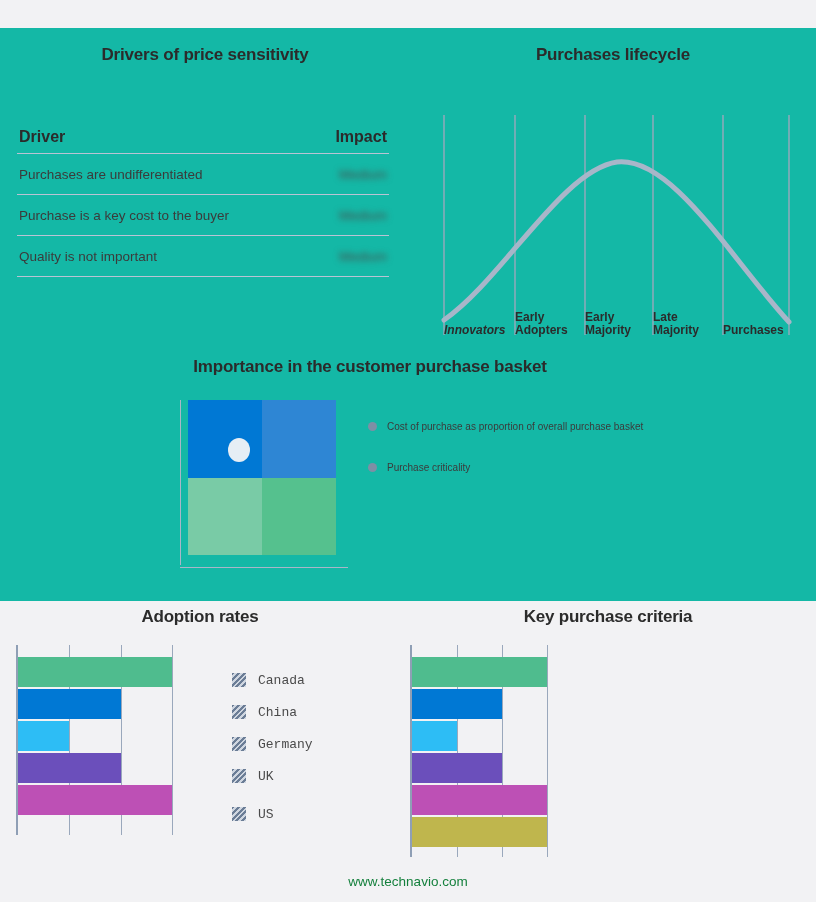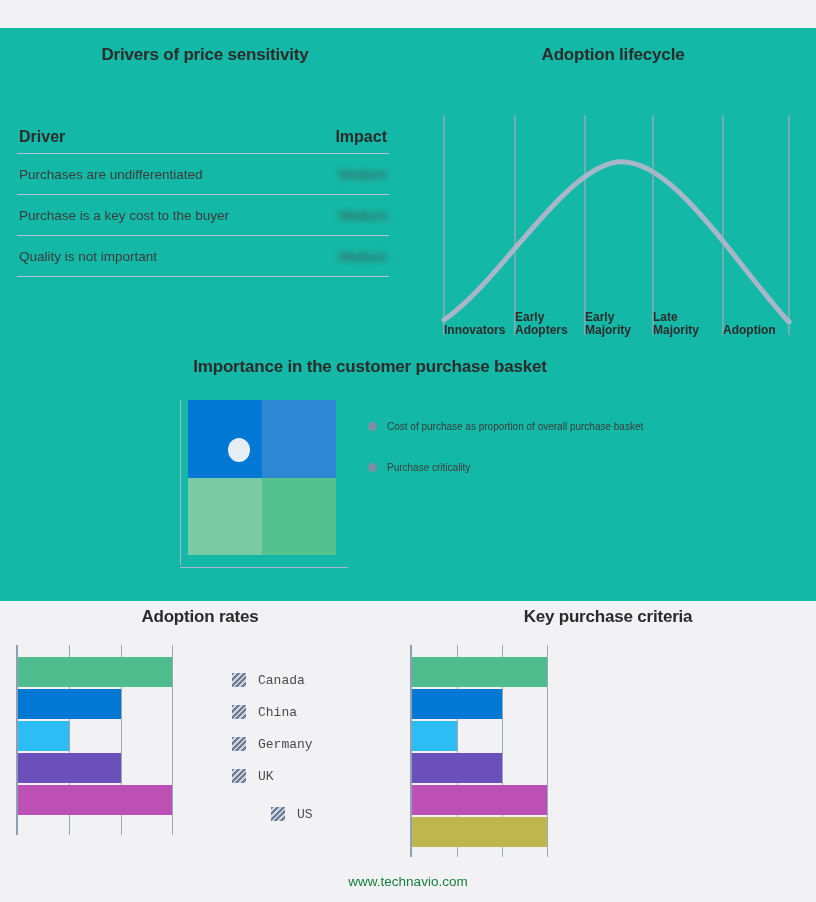--- a/index.html
+++ b/index.html
@@ -293,50 +293,50 @@
       </div>
 
       <div id="dt-highlight">
         <span class="dt-driver">Price Sensitivity</span>
         <span class="dt-impact">Medium</span>
       </div>
     </div>
   </div>
 
   <div id="lifecycle-panel">
-    <div id="lifecycle-title" class="panel-title">Adoption lifecycle</div>
+    <div id="lifecycle-title" class="panel-title">Purchases lifecycle</div>
 
     <div id="lifecycle-chart">
       <svg width="382" height="245" viewBox="0 0 382 245">
         <line x1="22" y1="15" x2="22" y2="235" stroke="#9aa8bc" stroke-width="1.4"></line>
         <line x1="93" y1="15" x2="93" y2="235" stroke="#9aa8bc" stroke-width="1.4"></line>
         <line x1="163" y1="15" x2="163" y2="235" stroke="#9aa8bc" stroke-width="1.4"></line>
         <line x1="231" y1="15" x2="231" y2="235" stroke="#9aa8bc" stroke-width="1.4"></line>
         <line x1="301" y1="15" x2="301" y2="235" stroke="#9aa8bc" stroke-width="1.4"></line>
         <line x1="367" y1="15" x2="367" y2="235" stroke="#9aa8bc" stroke-width="1.4"></line>
         <path d="M 22 220 C 80 180, 140 70, 195 62 C 250 56, 310 160, 367 222" fill="none" stroke="#a8b6c9" stroke-width="5" stroke-linecap="round" stroke-linejoin="round"></path>
       </svg>
 
-      <div class="lc-label" style="left:22px;  width:79px;">
+      <div class="lc-label" style="left:22px;  width:79px;font-style:italic;">
         <span>Innovators</span>
       </div>
       <div class="lc-label" style="left:93px;  width:70px;">
         <span>Early</span><br>
         <span>Adopters</span>
       </div>
       <div class="lc-label" style="left:163px; width:68px;">
         <span>Early</span><br>
         <span>Majority</span>
       </div>
       <div class="lc-label" style="left:231px; width:70px;">
         <span>Late</span><br>
         <span>Majority</span>
       </div>
       <div class="lc-label" style="left:301px; width:66px;">
-        <span>Adoption</span>
+        <span>Purchases</span>
       </div>
     </div>
   </div>
 </div>
 
 <div id="mid-band">
   <div id="mid-title" class="panel-title">Importance in the customer purchase basket</div>
 
   <div id="matrix-wrap">
     <div id="matrix-axis-v"></div>
@@ -394,21 +394,21 @@
           <span class="bl-label">China</span>
         </div>
         <div class="bl-item" style="height: 30px; margin-bottom: 2px;">
           <span class="bl-swatch"></span>
           <span class="bl-label">Germany</span>
         </div>
         <div class="bl-item" style="height: 30px; margin-bottom: 8px;">
           <span class="bl-swatch"></span>
           <span class="bl-label">UK</span>
         </div>
-        <div class="bl-item" style="height: 30px; margin-bottom: 0; justify-content: flex-end;">
+        <div class="bl-item" style="height: 30px; margin-bottom: 0;">
           <span class="bl-swatch"></span>
           <span class="bl-label">US</span>
         </div>
       </div>
   </div>
 
   <div id="criteria-panel" class="bar-panel">
     <div class="bar-title panel-title">Key purchase criteria</div>
     <div id="criteria-chart" class="bar-chart">
       <div class="bc-plot" id="criteria-plot" style="width: 180px; height: 212px;">

